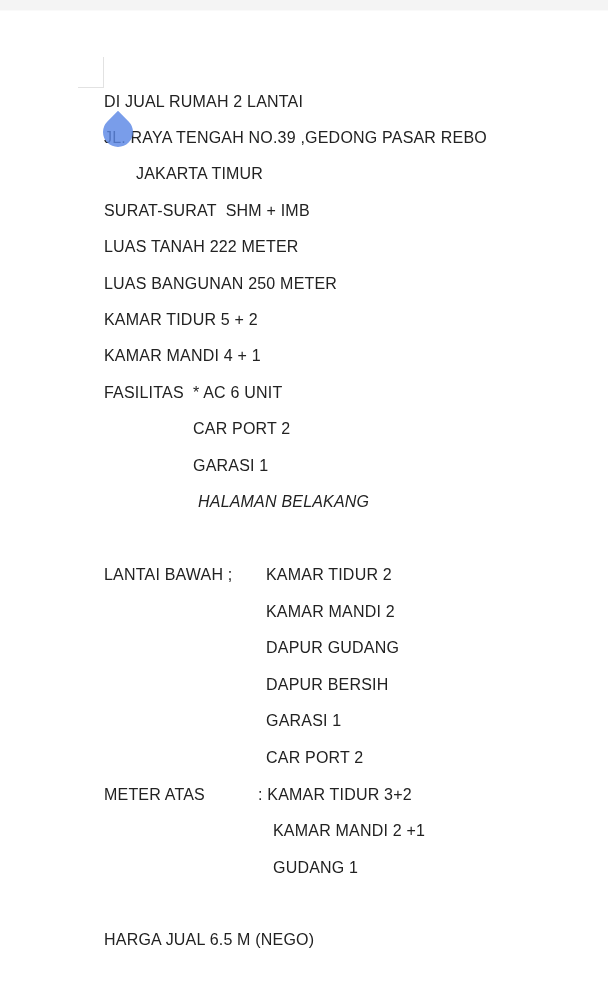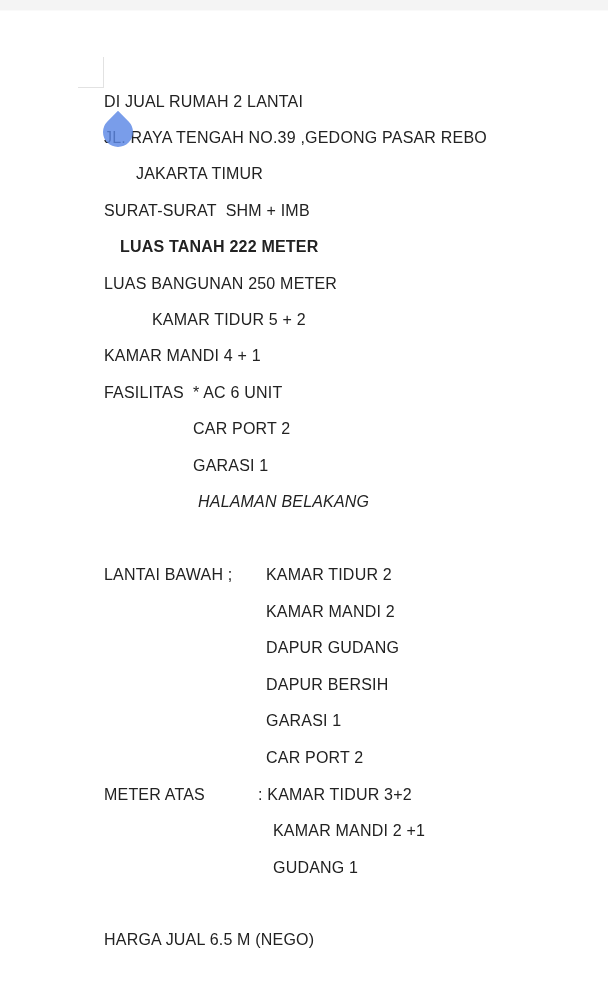--- a/index.html
+++ b/index.html
@@ -50,23 +50,23 @@
 
 <div id="screen">
   <div class="top-band"></div>
   <div class="corner-mark-v"></div>
   <div class="corner-mark-h"></div>
   <div id="doc">
       <div class="doc-line" style="left: 104px; top: 91.5px;">DI JUAL RUMAH 2 LANTAI</div>
       <div class="doc-line" style="left: 104px; top: 127.9px;">JL. RAYA TENGAH NO.39 ,GEDONG PASAR REBO</div>
       <div class="doc-line" style="left: 104px; top: 164.3px; margin-left: 32px;">JAKARTA TIMUR</div>
       <div class="doc-line" style="left: 104px; top: 200.7px;">SURAT-SURAT  SHM + IMB</div>
-      <div class="doc-line" style="left: 120px; top: 237.1px; font-weight: bold;">LUAS TANAH 222 METER</div>
+      <div class="doc-line" style="left: 104px; top: 237.1px;">LUAS TANAH 222 METER</div>
       <div class="doc-line" style="left: 104px; top: 273.5px;">LUAS BANGUNAN 250 METER</div>
-      <div class="doc-line" style="left: 104px; top: 309.9px; margin-left: 48px;">KAMAR TIDUR 5 + 2</div>
+      <div class="doc-line" style="left: 104px; top: 309.9px;">KAMAR TIDUR 5 + 2</div>
       <div class="doc-line" style="left: 104px; top: 346.3px;">KAMAR MANDI 4 + 1</div>
       <div class="doc-line" style="left: 104px; top: 382.7px;">FASILITAS  * AC 6 UNIT</div>
       <div class="doc-line" style="left: 193px; top: 419.1px;">CAR PORT 2</div>
       <div class="doc-line" style="left: 193px; top: 455.5px;">GARASI 1</div>
       <div class="doc-line" style="left: 198px; top: 491.9px; font-style: italic;">HALAMAN BELAKANG</div>
       <div class="doc-line" style="left: 104px; top: 565px;">LANTAI BAWAH ;</div>
       <div class="doc-line" style="left: 266px; top: 565px;">KAMAR TIDUR 2</div>
       <div class="doc-line" style="left: 266px; top: 601.5px;">KAMAR MANDI 2</div>
       <div class="doc-line" style="left: 266px; top: 638px;">DAPUR GUDANG</div>
       <div class="doc-line" style="left: 266px; top: 674.5px; text-align: right;">DAPUR BERSIH</div>

